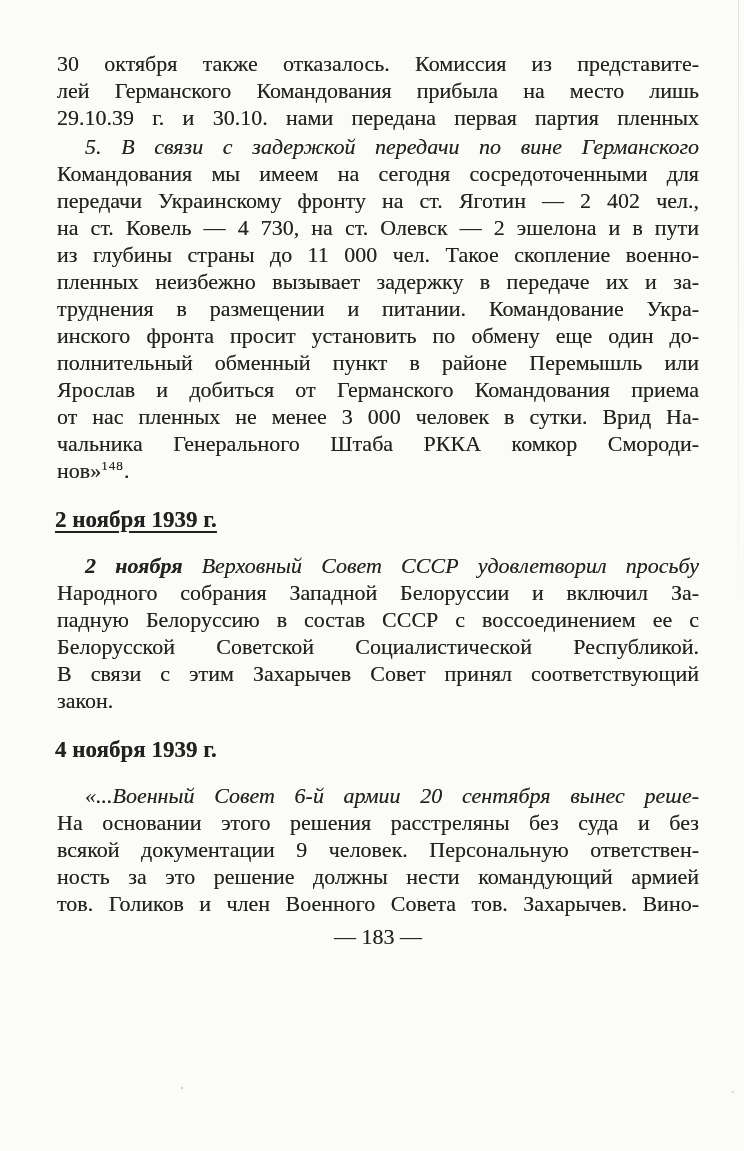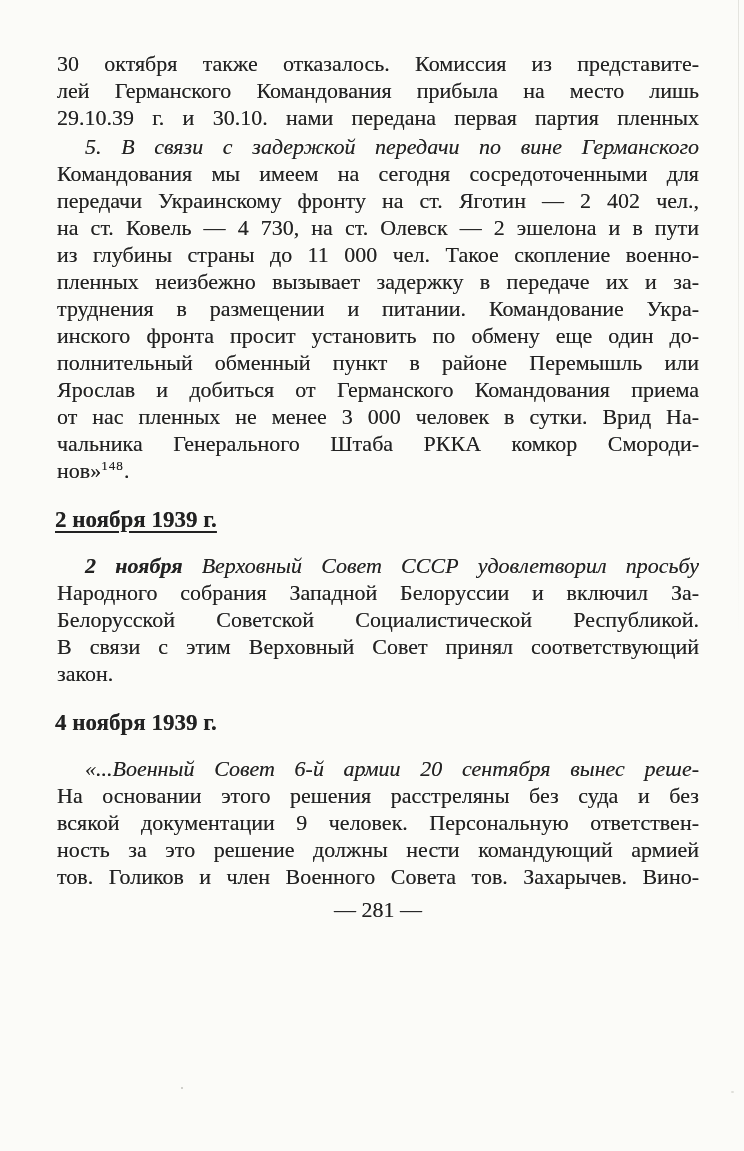--- a/index.html
+++ b/index.html
@@ -136,28 +136,29 @@
           <div class="line">полнительный обменный пункт в районе Перемышль или</div>
           <div class="line">Ярослав и добиться от Германского Командования приема</div>
           <div class="line">от нас пленных не менее 3 000 человек в сутки. Врид На-</div>
           <div class="line">чальника Генерального Штаба РККА комкор Смороди-</div>
           <div class="line last"><span>нов»</span><sup>148</sup><span>.</span></div>
         </div>
         <div class="heading"><span class="heading-text underlined">2 ноября 1939 г.</span></div>
         <div class="para">
           <div class="line indent"><span class="b">2 ноября</span><span> Верховный Совет СССР удовлетворил просьбу</span></div>
           <div class="line">Народного собрания Западной Белоруссии и включил За-</div>
+          <div class="line">падную Белоруссию в состав СССР с воссоединением ее с</div>
           <div class="line">Белорусской Советской Социалистической Республикой.</div>
-          <div class="line">В связи с этим Верховный Совет принял соответствующий</div>
+          <div class="line">В связи с этим Захарычев Совет принял соответствующий</div>
           <div class="line last">закон.</div>
         </div>
         <div class="heading"><span class="heading-text">4 ноября 1939 г.</span></div>
         <div class="para">
           <div class="line indent">«...Военный Совет 6-й армии 20 сентября вынес реше-</div>
           <div class="line">На основании этого решения расстреляны без суда и без</div>
           <div class="line">всякой документации 9 человек. Персональную ответствен-</div>
           <div class="line">ность за это решение должны нести командующий армией</div>
           <div class="line">тов. Голиков и член Военного Совета тов. Захарычев. Вино-</div>
         </div>
       </div>
-    <div class="footer">— 281 —</div>
+    <div class="footer">— 183 —</div>
   </div>
 </div>
 
 </body></html>

